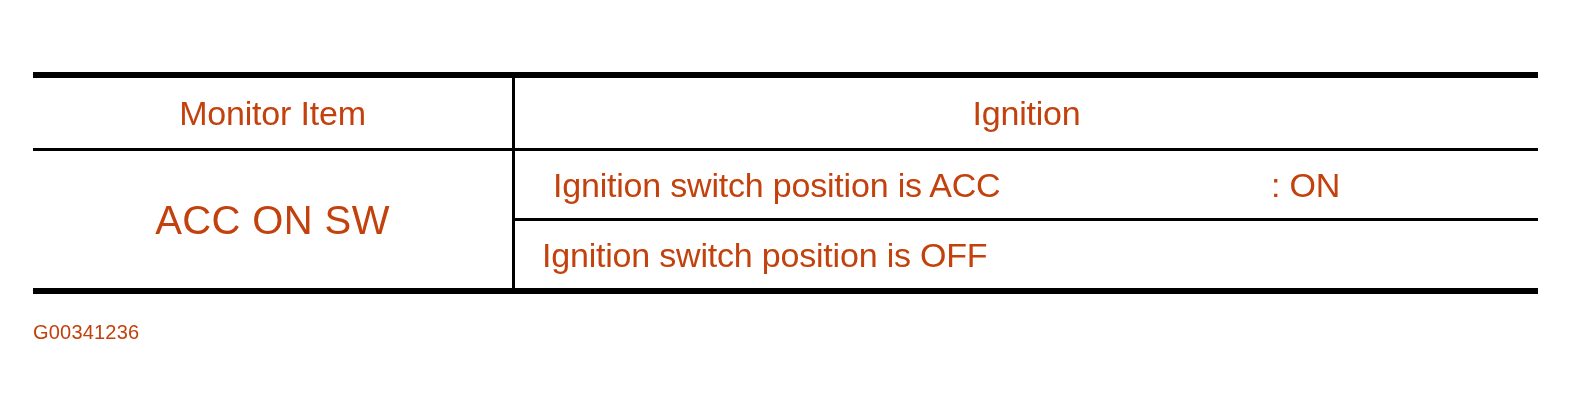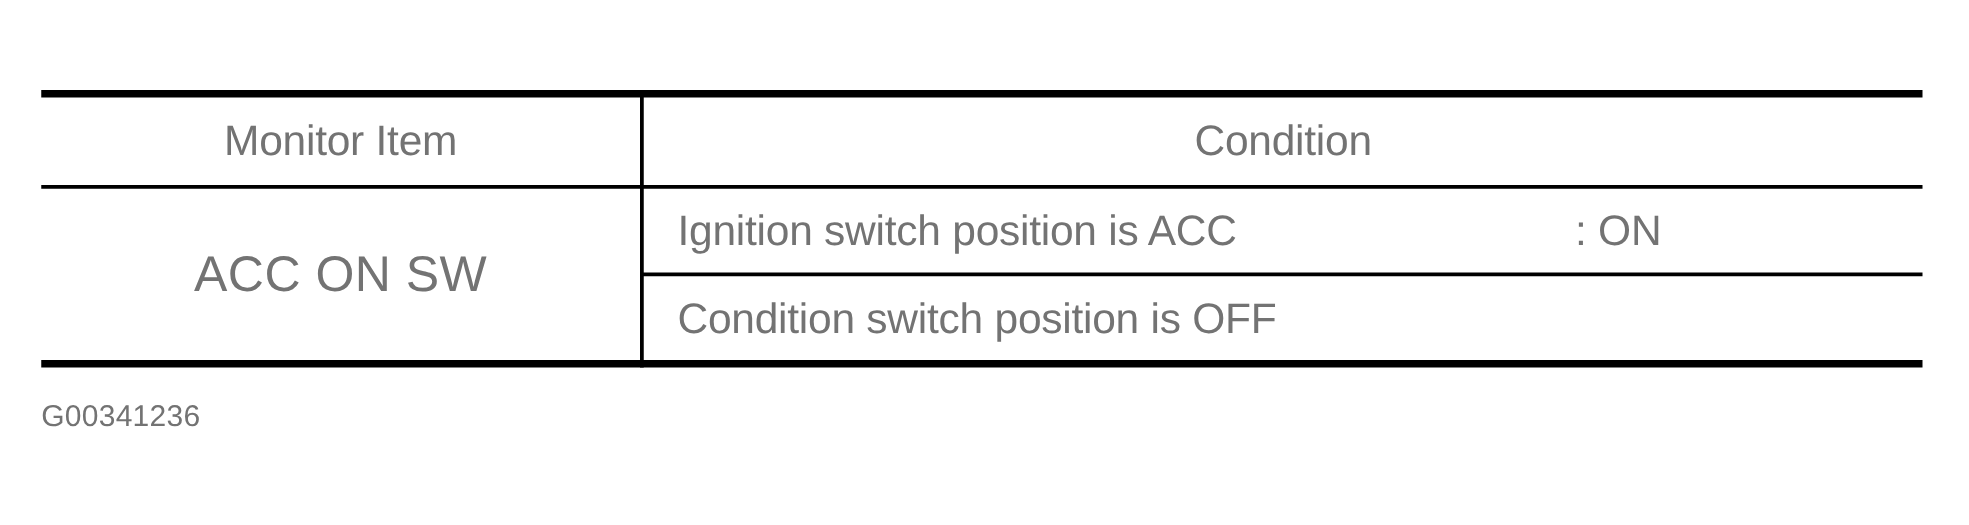--- a/index.html
+++ b/index.html
@@ -9,21 +9,21 @@
     background: #ffffff;
   }
 
   #page {
     position: relative;
     width: 1575px;
     height: 376px;
     background: #ffffff;
     overflow: hidden;
     font-family: "Liberation Sans", "DejaVu Sans", sans-serif;
-    color: #737373;
+    color: #c2410c;
     -webkit-font-smoothing: none;
   }
 
   
   .table-wrap {
     position: absolute;
     left: 33px;
     top: 72px;
     width: 1505px;   
     height: 222px;   
@@ -99,21 +99,21 @@
     justify-content: center;
   }
 
   
   .cell-cond-1 {
     left: 482px;
     top: 79px;
     width: 1023px;
     height: 67px;
     justify-content: flex-start;
-    padding-left: 27px;
+    padding-left: 38px;
   }
   .cell-cond-2 {
     left: 482px;
     top: 149px;
     width: 1023px;
     height: 67px;
     justify-content: flex-start;
     padding-left: 27px;
   }
 
@@ -151,21 +151,21 @@
     font-size: 34px;
     font-weight: 500;
     letter-spacing: -0.2px;
   }
 
   
   .caption {
     position: absolute;
     left: 33px;
     top: 322px;
-    font-size: 24px;
+    font-size: 20px;
     font-weight: 400;
     letter-spacing: 0.2px;
     line-height: 1;
     white-space: nowrap;
   }
 </style>
 </head>
 <body>
 
 <div id="page">
@@ -176,37 +176,37 @@
     <div class="rule rule-head"></div>
     <div class="rule-mid"></div>
     <div class="rule rule-bottom"></div>
     <div class="divider"></div>
 
     <div class="cell cell-head-monitor">
       <span class="cell-text t-header">Monitor Item</span>
     </div>
 
     <div class="cell cell-head-condition">
-      <span class="cell-text t-header">Condition</span>
+      <span class="cell-text t-header">Ignition</span>
     </div>
 
     <div class="cell cell-item">
       <span class="cell-text t-item">ACC ON SW</span>
     </div>
 
     <div class="cell cell-cond-1">
       <div class="cond-row">
         <span class="cell-text t-cond cond-desc">Ignition switch position is ACC</span>
         <span class="cell-text t-cond cond-state">: ON</span>
       </div>
     </div>
 
     <div class="cell cell-cond-2">
       <div class="cond-row">
-        <span class="cell-text t-cond cond-desc">Condition switch position is OFF</span>
+        <span class="cell-text t-cond cond-desc">Ignition switch position is OFF</span>
       </div>
     </div>
 
   </div>
 
   <div class="caption">G00341236</div>
 
 </div>
 
 </body></html>

